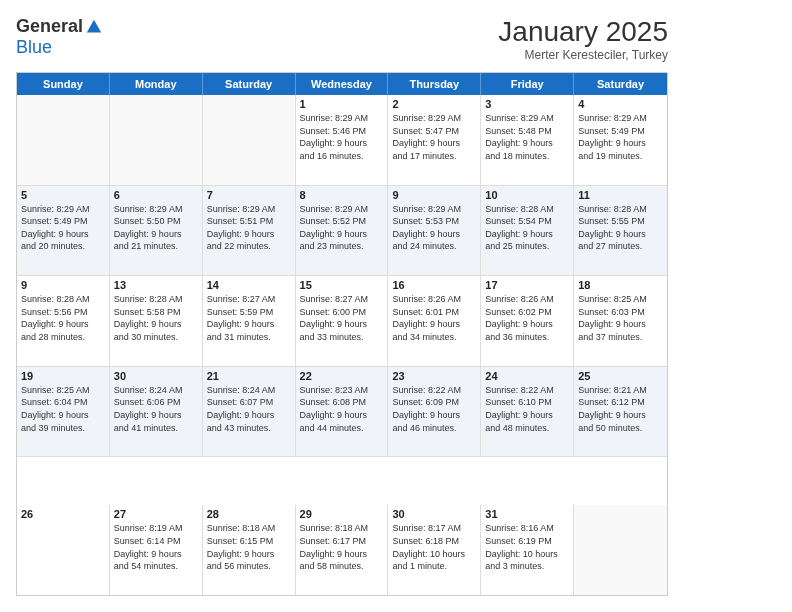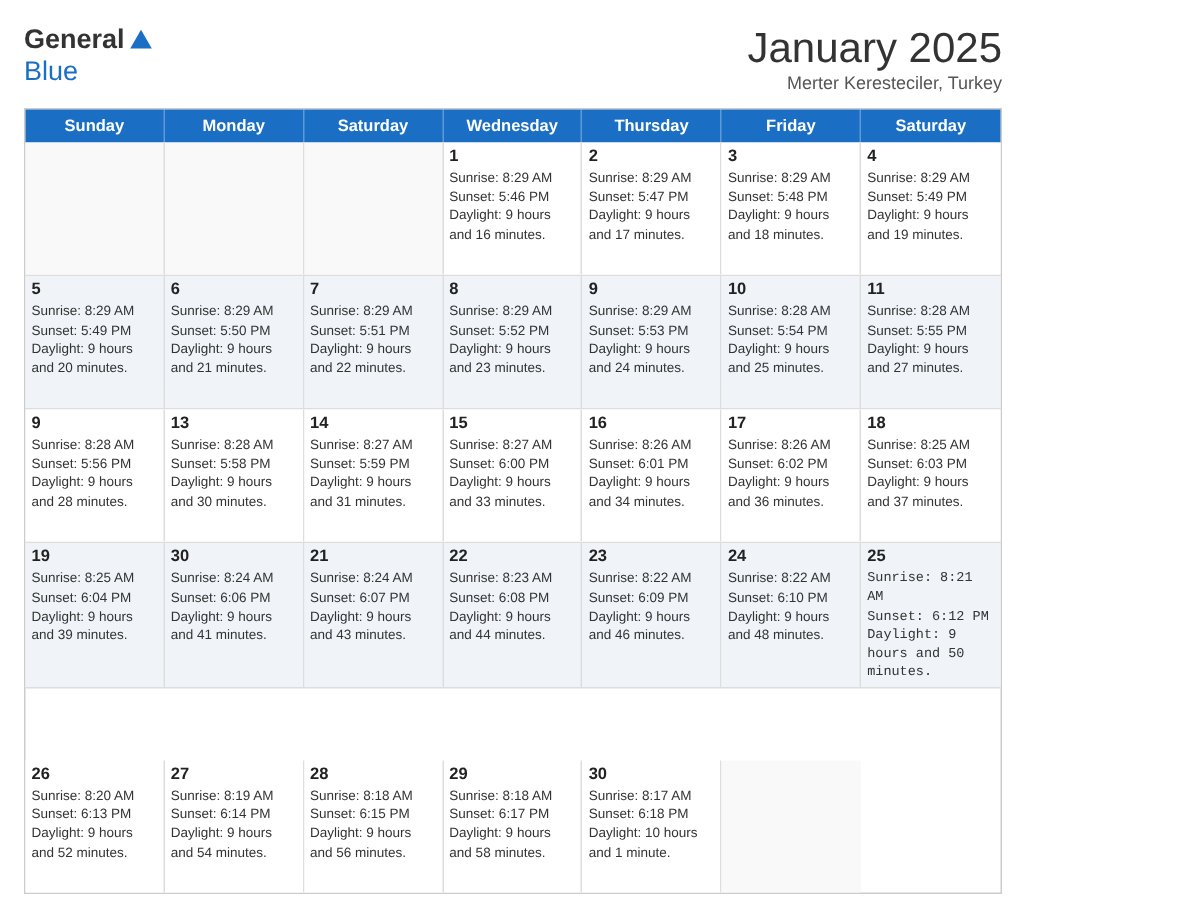--- a/index.html
+++ b/index.html
@@ -295,31 +295,28 @@
 Daylight: 9 hours and 46 minutes.</div>
           </div>
           <div class="cal-cell alt-row">
             <div class="day-number">24</div>
             <div class="cell-text" style="white-space: pre-wrap;">Sunrise: 8:22 AM
 Sunset: 6:10 PM
 Daylight: 9 hours and 48 minutes.</div>
           </div>
           <div class="cal-cell alt-row">
             <div class="day-number">25</div>
-            <div class="cell-text" style="white-space: pre-wrap; font-family: Liberation Mono, monospace;">Sunrise: 8:21 AM
+            <div class="cell-text" style="white-space: pre-wrap;">Sunrise: 8:21 AM
 Sunset: 6:12 PM
 Daylight: 9 hours and 50 minutes.</div>
           </div>
         </div>
         <div class="cal-row">
           <div class="cal-cell">
             <div class="day-number">26</div>
-            <div class="cell-text" style="white-space: pre-wrap;">Sunrise: 8:20 AM
-Sunset: 6:13 PM
-Daylight: 9 hours and 52 minutes.</div>
           </div>
           <div class="cal-cell">
             <div class="day-number">27</div>
             <div class="cell-text" style="white-space: pre-wrap;">Sunrise: 8:19 AM
 Sunset: 6:14 PM
 Daylight: 9 hours and 54 minutes.</div>
           </div>
           <div class="cal-cell">
             <div class="day-number">28</div>
             <div class="cell-text" style="white-space: pre-wrap;">Sunrise: 8:18 AM
@@ -330,18 +327,24 @@
             <div class="day-number">29</div>
             <div class="cell-text" style="white-space: pre-wrap;">Sunrise: 8:18 AM
 Sunset: 6:17 PM
 Daylight: 9 hours and 58 minutes.</div>
           </div>
           <div class="cal-cell">
             <div class="day-number">30</div>
             <div class="cell-text" style="white-space: pre-wrap;">Sunrise: 8:17 AM
 Sunset: 6:18 PM
 Daylight: 10 hours and 1 minute.</div>
+          </div>
+          <div class="cal-cell">
+            <div class="day-number">31</div>
+            <div class="cell-text" style="white-space: pre-wrap;">Sunrise: 8:16 AM
+Sunset: 6:19 PM
+Daylight: 10 hours and 3 minutes.</div>
           </div>
           <div class="cal-cell empty"></div>
         </div>
       </div>
   </div>
 </div>
 
 </body></html>

